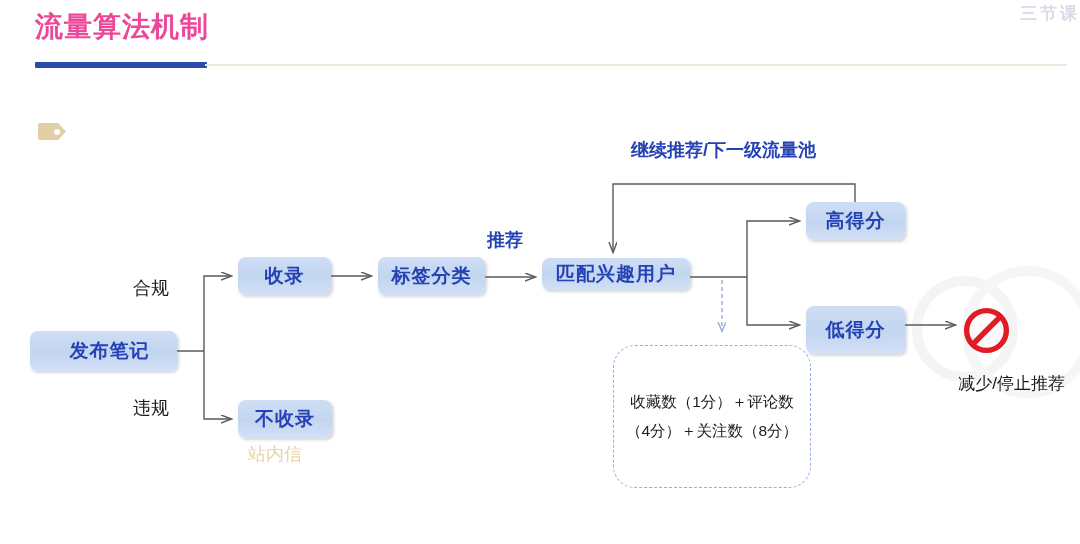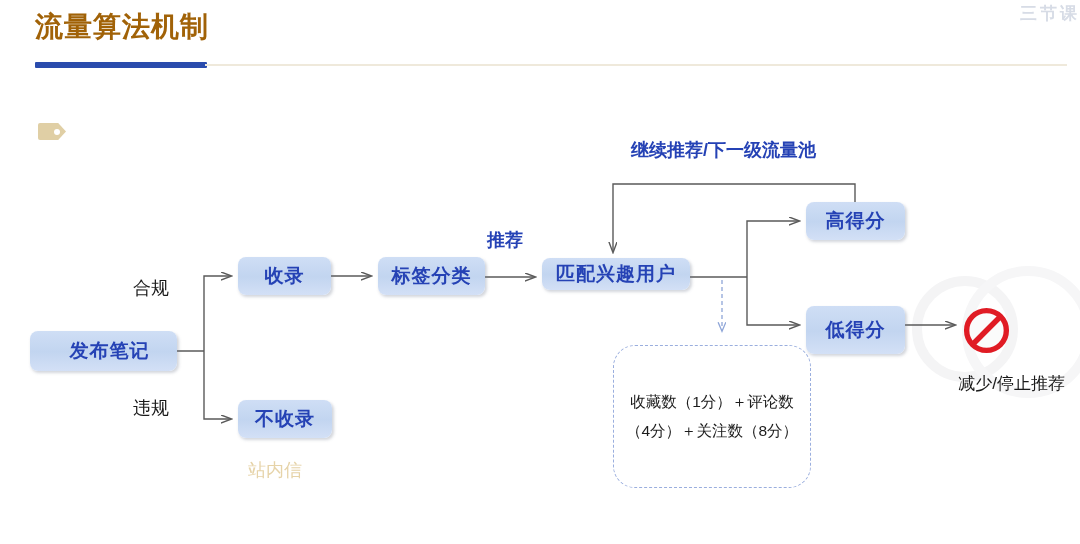--- a/index.html
+++ b/index.html
@@ -15,21 +15,21 @@
     font-family: "Liberation Sans", "DejaVu Sans", sans-serif;
   }
 
   
   #page-title {
     position: absolute;
     left: 35px;
     top: 8px;
     font-size: 28px;
     font-weight: bold;
-    color: #a16207;
+    color: #ec4899;
     letter-spacing: 1px;
     white-space: nowrap;
   }
   #title-rule-blue {
     position: absolute;
     left: 35px;
     top: 62px;
     width: 172px;
     height: 6px;
     background: #2a4cad;
@@ -247,21 +247,21 @@
     <div class="node" style="left: 238px; top: 400px; width: 94px; height: 38px;">不收录</div>
     <div class="node" style="left: 378px; top: 257px; width: 107px; height: 38px;">标签分类</div>
     <div class="node" style="left: 542px; top: 258px; width: 148px; height: 32px;">匹配兴趣用户</div>
     <div class="node" style="left: 806px; top: 202px; width: 99px; height: 38px; text-align: right;">高得分</div>
     <div class="node" style="left: 806px; top: 306px; width: 99px; height: 48px;">低得分</div>
   </div>
 
 <div id="labels-layer">
     <div class="label label-dark" style="left: 133px; top: 276px;">合规</div>
     <div class="label label-dark" style="left: 133px; top: 396px;">违规</div>
-    <div class="label label-beige" style="left: 248px; top: 458px;">站内信</div>
+    <div class="label label-beige" style="left: 248px; top: 442px;">站内信</div>
     <div class="label label-blue" style="left: 487px; top: 228px;">推荐</div>
     <div class="label label-blue" style="left: 631px; top: 138px;">继续推荐/下一级流量池</div>
   </div>
 
 <div id="css-formula-box">
   <div id="css-formula-text">
     <div>收藏数（1分）＋评论数</div>
     <div>（4分）＋关注数（8分）</div>
   </div>
 </div>

